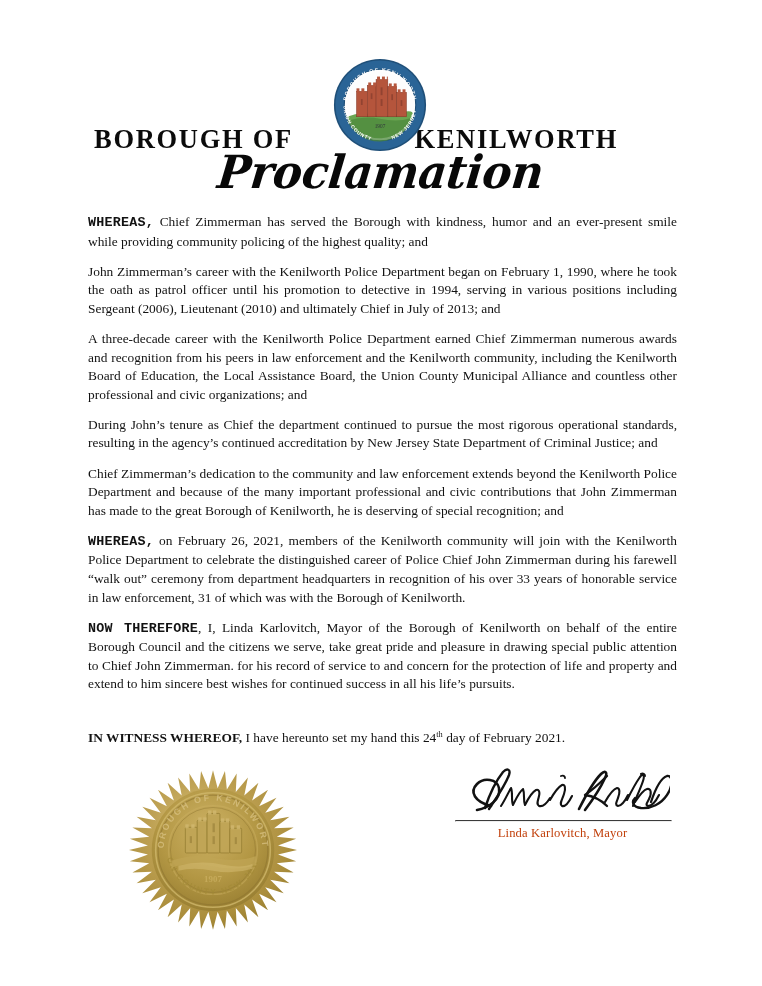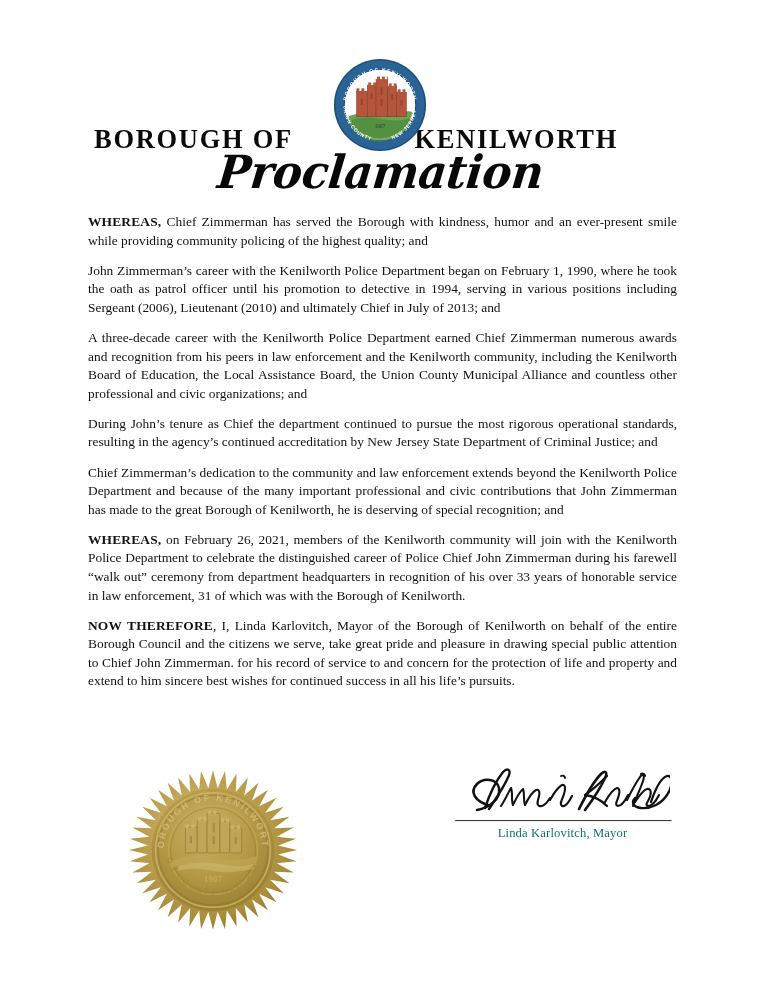--- a/index.html
+++ b/index.html
@@ -82,20 +82,21 @@
     line-height: 18.6px;
     text-align: justify;
     text-justify: inter-word;
     margin: 0 0 11.5px 0;
     color: #121212;
   }
   .para:last-child { margin-bottom: 0; }
   .lead {
     font-weight: bold;
     letter-spacing: 0.2px;
+    font-family: Liberation Mono, monospace;
   }
   sup {
     font-size: 0.62em;
     vertical-align: super;
     line-height: 0;
   }
 
   
   .witness {
     position: absolute;
@@ -129,21 +130,21 @@
     width: 215px;
   }
   .sig-line {
     border-top: 1.1px solid #3b3b3b;
     width: 215px;
     margin: 0;
   }
   .sig-name {
     text-align: center;
     font-size: 12.6px;
-    color: #0f766e;
+    color: #c2410c;
     padding-top: 4px;
     letter-spacing: 0.15px;
   }
 </style>
 </head>
 <body>
 
 <div id="page">
 
   <div class="header">
@@ -223,20 +224,23 @@
   <div class="body-text" id="body-text">
       <p class="para"><span class="lead">WHEREAS,</span><span> Chief Zimmerman has served the Borough with kindness, humor and an ever-present smile while providing community policing of the highest quality; and</span></p>
       <p class="para"><span>John Zimmerman’s career with the Kenilworth Police Department began on February 1, 1990, where he took the oath as patrol officer until his promotion to detective in 1994, serving in various positions including Sergeant (2006), Lieutenant (2010) and ultimately Chief in July of 2013; and</span></p>
       <p class="para"><span>A three-decade career with the Kenilworth Police Department earned Chief Zimmerman numerous awards and recognition from his peers in law enforcement and the Kenilworth community, including the Kenilworth Board of Education, the Local Assistance Board, the Union County Municipal Alliance and countless other  professional and civic organizations; and</span></p>
       <p class="para"><span>During John’s tenure as Chief the department continued to pursue the most rigorous operational standards, resulting in the agency’s continued accreditation by New Jersey State Department of Criminal Justice; and</span></p>
       <p class="para"><span>Chief Zimmerman’s dedication to the community and law enforcement extends beyond the Kenilworth Police Department and because of the many important professional and civic contributions that John Zimmerman has made to the great Borough of Kenilworth, he is deserving of special recognition; and</span></p>
       <p class="para"><span class="lead">WHEREAS,</span><span> on February 26, 2021, members of the Kenilworth community will join with the Kenilworth Police Department to celebrate the distinguished career of Police Chief John Zimmerman during his farewell “walk out” ceremony from department headquarters in recognition of his over 33 years of honorable service in law enforcement, 31 of which was with the Borough of Kenilworth.</span></p>
       <p class="para"><span class="lead">NOW THEREFORE</span><span>, I, Linda Karlovitch, Mayor of the Borough of Kenilworth on behalf of the entire Borough Council and the citizens we serve, take great pride and pleasure in drawing special public attention to Chief John Zimmerman. for his record of service to and concern for the protection of life and property and extend to him sincere best wishes for continued success in all his life’s pursuits.</span></p>
     </div>
 
+  <div class="witness">
+    <b>IN WITNESS WHEREOF,</b><span> I have hereunto set my hand this </span><span>24</span><sup>th</sup><span> day of February 2021.</span>
+  </div>
 
   <div class="gold-seal">
     <svg viewBox="0 0 180 170" width="178" height="168" aria-hidden="true">
       <defs>
         <radialGradient id="goldGrad" cx="42%" cy="36%" r="72%">
           <stop offset="0%" stop-color="#d8c179"></stop>
           <stop offset="42%" stop-color="#bda052"></stop>
           <stop offset="78%" stop-color="#ab8e3c"></stop>
           <stop offset="100%" stop-color="#8e7529"></stop>
         </radialGradient>

